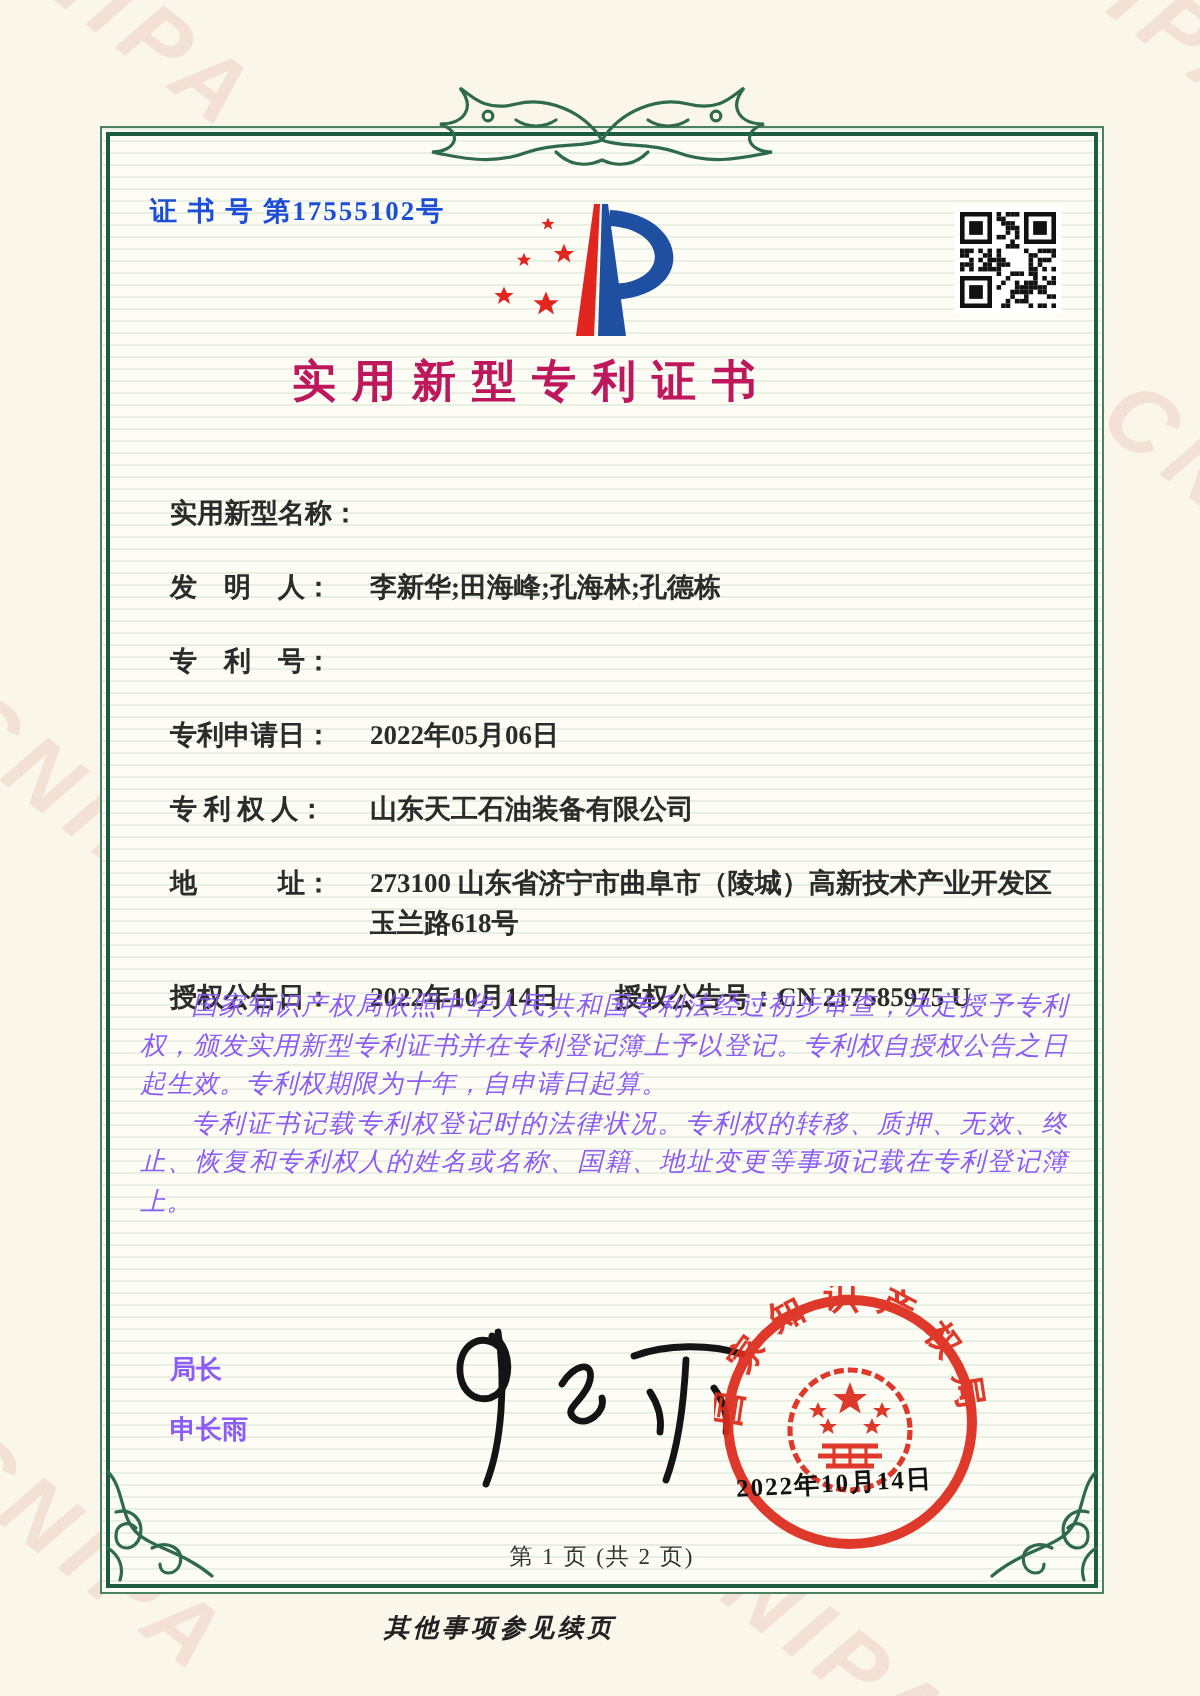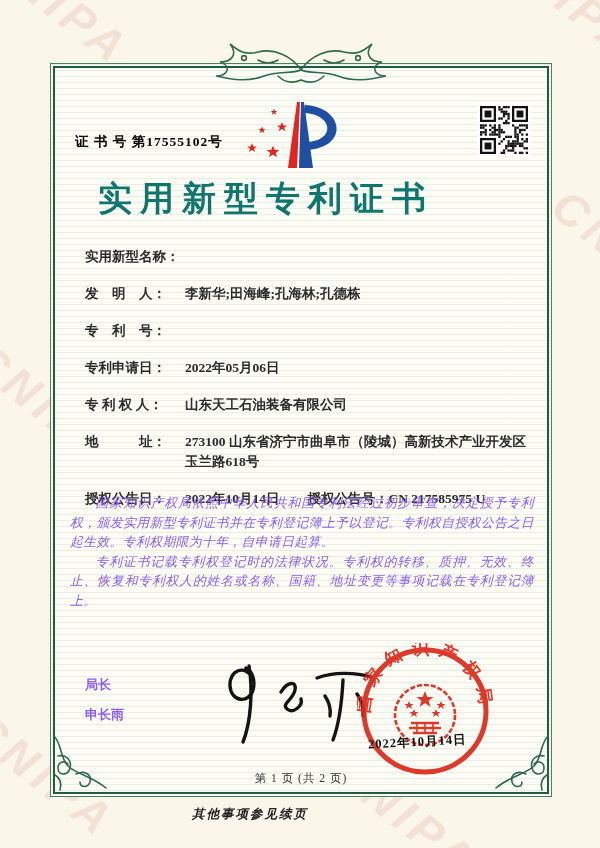--- a/index.html
+++ b/index.html
@@ -24,28 +24,28 @@
     background:
       repeating-linear-gradient(180deg, rgba(122,170,132,0.16) 0 1px, rgba(255,255,255,0) 1px 6px),
       #fdfdf6;
   }
   .frame-inner{
     position:absolute;inset:2px;border:2px solid #1d5c3e;pointer-events:none;
   }
   .ornament{position:absolute;pointer-events:none;}
   
   .cert-no{
-    position:absolute;left:75px;top:97px;font-size:13.5px;color:#000000;
-    letter-spacing:1px;font-weight:600;margin-top:36px;
+    position:absolute;left:75px;top:97px;font-size:13.5px;color:#1d4ed8;
+    letter-spacing:1px;font-weight:600;
   }
   .logo{position:absolute;left:240px;top:96px;width:122px;height:80px;}
   .qr{position:absolute;left:477px;top:103px;width:54px;height:54px;background:#fff;padding:3px;box-sizing:border-box;}
   .title{
     position:absolute;left:0;top:176px;width:532px;text-align:center;
-    font-size:34px;font-weight:bold;letter-spacing:8px;color:#0f766e;
+    font-size:22px;font-weight:bold;letter-spacing:8px;color:#be185d;
   }
   
   .fields{position:absolute;left:85px;top:247px;width:452px;font-size:13.5px;font-weight:600;}
   .field-row{display:flex;line-height:20px;margin-bottom:17px;}
   .field-label{white-space:pre;flex:0 0 auto;min-width:100px;}
   .field-value{flex:1 1 auto;max-width:352px;}
   .grant-row{display:flex;line-height:20px;align-items:center;}
   .grant-no{margin-left:28px;display:flex;}
   
   .paras{

